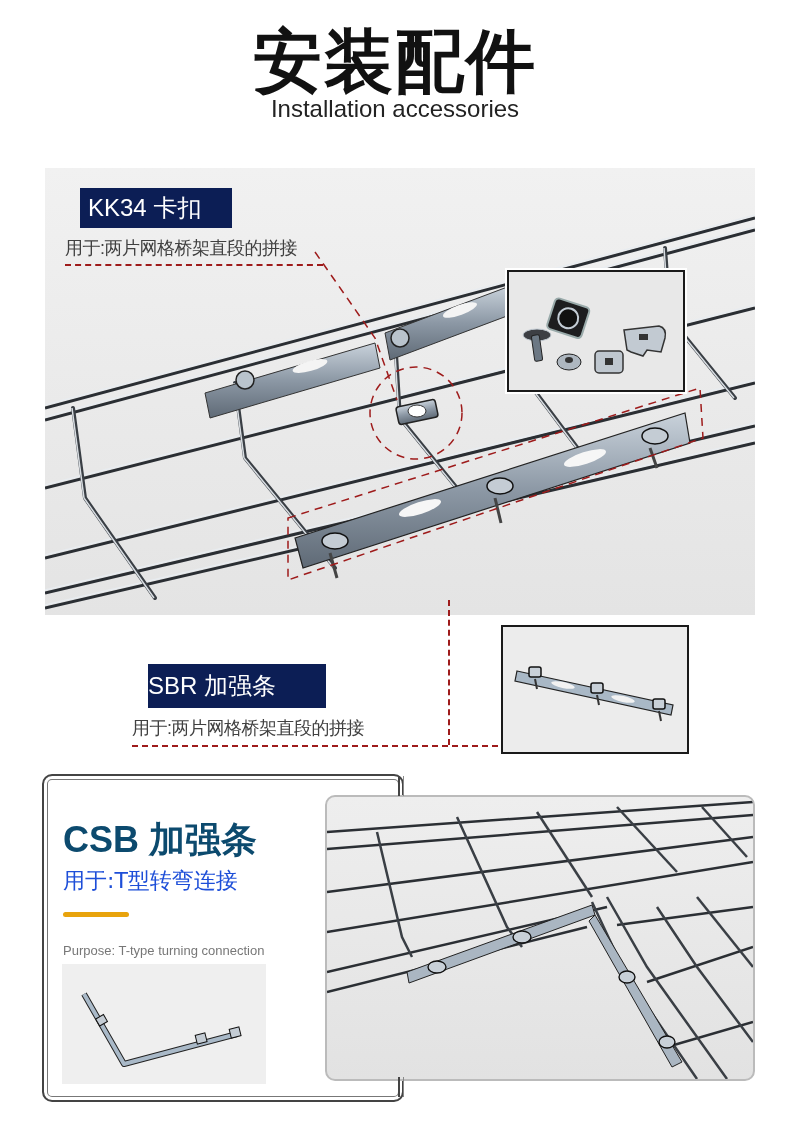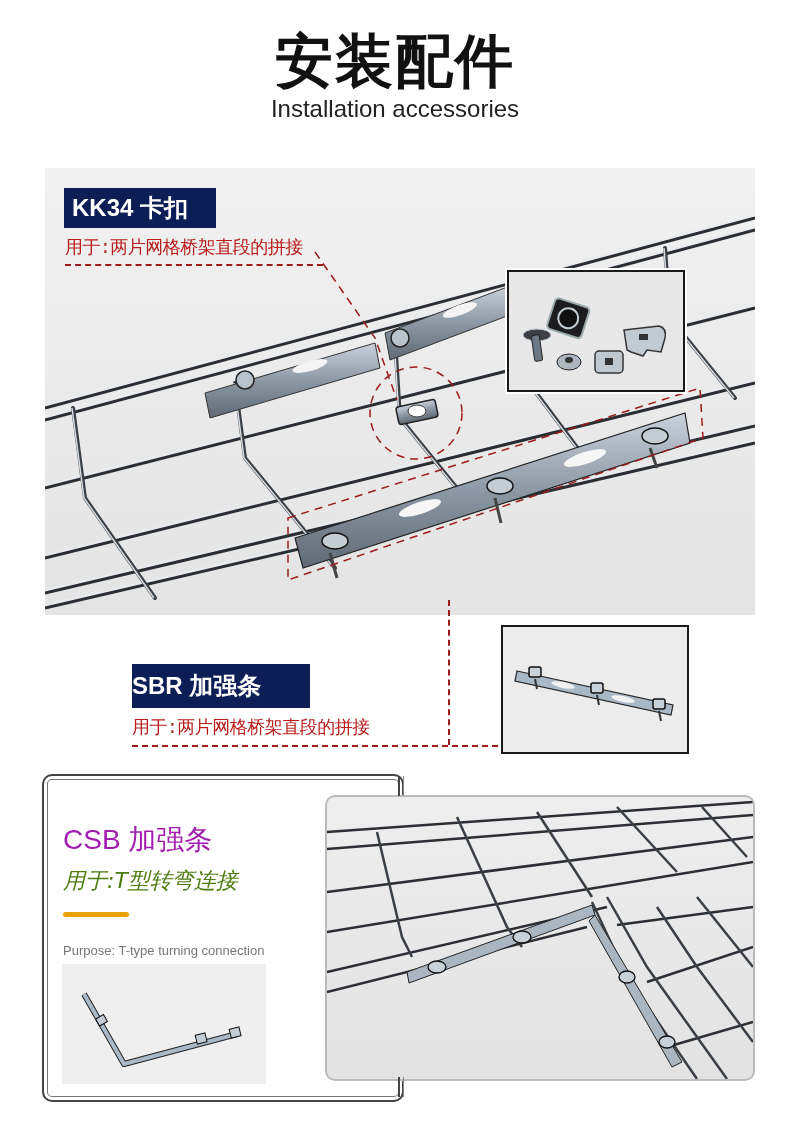--- a/index.html
+++ b/index.html
@@ -1,30 +1,30 @@
 <!DOCTYPE html>
 <html><head>
 <meta charset="utf-8">
 <style>
   html, body { margin:0; padding:0; }
   body { width:790px; height:1122px; background:#ffffff; position:relative; overflow:hidden;
          font-family:"DejaVu Sans","Liberation Sans",sans-serif; color:#111; }
   .abs { position:absolute; }
-  .title-cn { left:0; width:790px; top:26px; text-align:center; font-size:58px; font-weight:bold; letter-spacing:2px; color:#111; line-height:70px; }
+  .title-cn { left:0; width:790px; top:26px; text-align:center; font-size:69px; font-weight:bold; letter-spacing:2px; color:#111; line-height:70px; }
   .title-en { left:0; width:790px; top:94px; text-align:center; font-size:24px; color:#222; font-family:"Liberation Sans",sans-serif; line-height:30px; }
   .photo { background:linear-gradient(180deg,#f1f1f1 0%,#e9e9e9 60%,#e4e4e4 100%); overflow:hidden; }
   .photo svg { position:absolute; left:0; top:0; }
-  .label-box { background:#0c1e55; color:#fff; font-weight:bold; font-family:"Liberation Sans","DejaVu Sans",sans-serif; }
-  .desc { font-size:18px; color:#b91c1c; font-family:Liberation Mono, monospace; letter-spacing:-0.5px; }
+  .label-box { background:#0c1e55; color:#fff; font-weight:normal; font-family:"Liberation Sans","DejaVu Sans",sans-serif;margin-left:16px; }
+  .desc { font-size:18px; color:#404040; font-family:Liberation Sans, sans-serif; letter-spacing:-0.5px; }
   .dash-h { height:0; border-top:2px dashed #9e1b1b; }
   .dash-v { width:0; border-left:2px dashed #9e1b1b; }
   .inset { background:#e9e9e9; border:2px solid #1a1a1a; box-shadow:0 0 0 2px #fff; overflow:hidden; }
   .csb-frame { border:2px solid #444; border-radius:10px; box-shadow: inset 0 0 0 3px #fff, inset 0 0 0 4px #777; background:#fff; }
-  .csb-title { font-size:28px; font-weight:normal; color:#a21caf; font-family:"Liberation Sans","DejaVu Sans",sans-serif; }
-  .csb-sub { font-size:22px; color:#4d7c0f;font-style:italic; }
+  .csb-title { font-size:36px; font-weight:bold; color:#0c4a6e; font-family:"Liberation Sans","DejaVu Sans",sans-serif; }
+  .csb-sub { font-size:22px; color:#1d4ed8; }
   .accent { background:#e8a30c; border-radius:3px; }
   .purpose { font-size:13px; color:#777; font-family:"Liberation Sans",sans-serif;margin-top:11px; }
   .rounded-photo { border-radius:10px; border:2px solid #bbb; background:linear-gradient(180deg,#eeeeee,#e2e2e2); overflow:hidden; }
 </style>
 </head>
 <body>
 
 <div class="abs title-cn">安装配件</div>
 <div class="abs title-en">Installation accessories</div>
 

